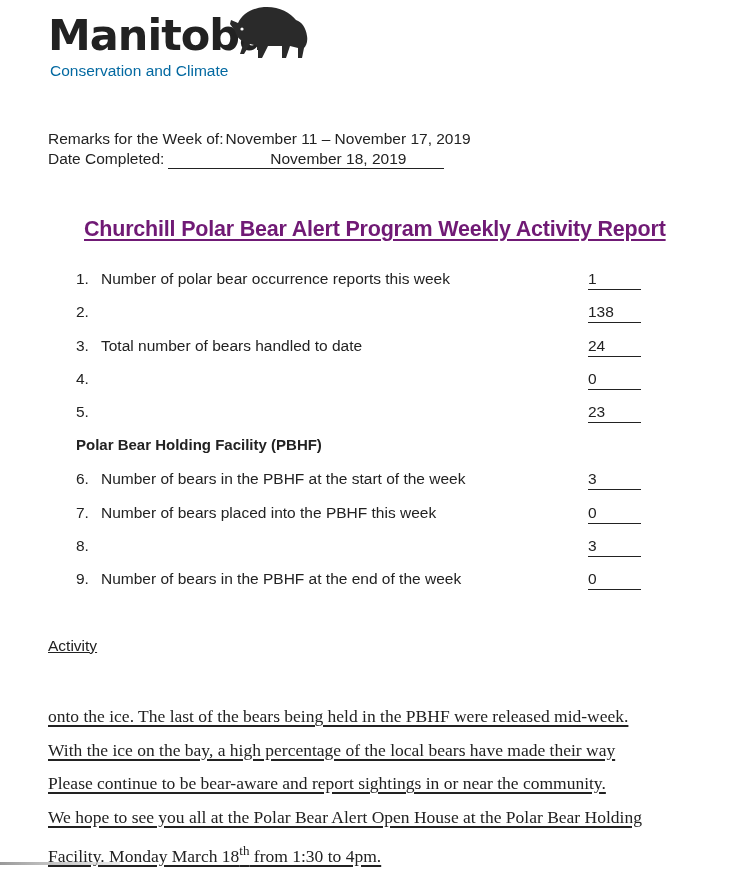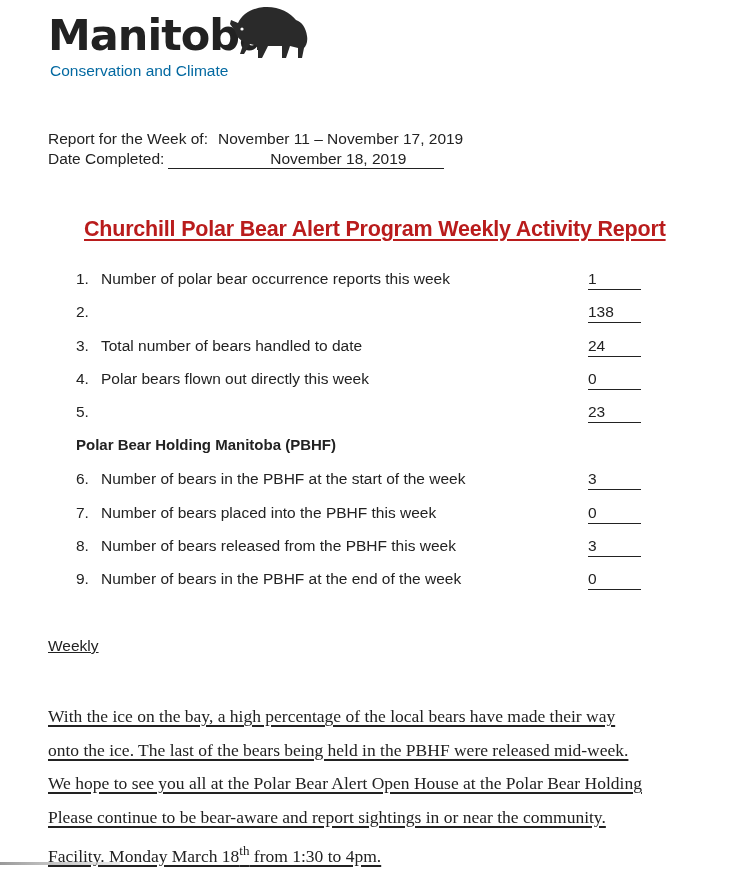--- a/index.html
+++ b/index.html
@@ -5,23 +5,23 @@
     html, body { margin: 0; padding: 0; background: #ffffff; }
     body { width: 754px; height: 869px; position: relative; overflow: hidden; color: #1a1a1a; font-family: "Liberation Sans", "DejaVu Sans", sans-serif; }
     .abs { position: absolute; }
     .logo-word { left: 48px; top: 14px; font-family: "DejaVu Sans", sans-serif; font-weight: bold; font-size: 43px; letter-spacing: -1px; color: #222; line-height: 1; }
     .logo-sub { left: 50px; top: 62px; font-size: 15.5px; color: #0369a1; }
     .bison { left: 228px; top: 4px; width: 82px; height: 56px; }
     .meta { left: 48px; font-size: 15.5px; color: #222; }
     .meta .lbl { display: inline-block; }
     .meta-week { top: 130px; }
     .meta-date { top: 150px; }
-    .meta-week .val { margin-left: 10px; }
+    .meta-week .val { margin-left: 2px; }
     .date-line { display: inline-block; width: 276px; border-bottom: 1.5px solid #222; text-align: center; padding-left: 64px; box-sizing: border-box; height: 19px; margin-left: 4px; }
-    .title { left: 84px; top: 217px; font-size: 21.5px; font-weight: bold; text-decoration: underline; text-decoration-thickness: 2px; text-underline-offset: 3px; color: #b91c1c; letter-spacing: -0.2px; }
+    .title { left: 84px; top: 217px; font-size: 21.5px; font-weight: bold; text-decoration: underline; text-decoration-thickness: 2px; text-underline-offset: 3px; color: #701a75; letter-spacing: -0.2px; }
     .row { left: 76px; font-size: 15.5px; color: #222; width: 570px; height: 20px; }
     .row .num { position: absolute; left: 0; }
     .row .text { position: absolute; left: 25px; text-align: right; }
     .row .val { position: absolute; left: 512px; width: 53px; border-bottom: 1.5px solid #222; height: 19px; }
     .section { left: 76px; top: 436px; font-size: 15px; font-weight: bold; color: #222; }
     .remarks-h { left: 48px; top: 637px; font-size: 15.5px; text-decoration: underline; color: #222; }
     .remarks-p { left: 48px; top: 700px; width: 660px; font-family: "Liberation Serif", "DejaVu Serif", serif; font-size: 17.5px; line-height: 33.5px; color: #222; }
     .remarks-p .line { display: block; white-space: nowrap; }
     .remarks-p .u { text-decoration: underline; text-decoration-thickness: 1.5px; text-underline-offset: 3px; }
     .footer-smudge { left: 0; top: 862px; width: 120px; height: 3px; background: linear-gradient(90deg, #555 0%, #999 40%, #ddd 100%); opacity: 0.6; }
@@ -32,21 +32,21 @@
 <div>
 
   <div class="abs logo-word">Manitoba</div>
   <svg class="abs bison" viewBox="0 0 82 56">
     <path fill="#2a2a2a" d="M3 16 L10 19 C14 10 24 4 36 3 C50 2 62 8 68 16 C74 18 78 24 79 32 C80 38 78 42 76 44 L74 54 L70 54 L70 44 L62 42 L58 54 L54 54 L54 42 L40 42 L34 54 L30 54 L30 42 L22 40 L16 50 L12 50 L16 38 C12 36 8 32 7 27 L2 20 Z"></path>
     <circle cx="14" cy="25" r="1.6" fill="#fff"></circle>
   </svg>
   <div class="abs logo-sub">Conservation and Climate</div>
 
   <div class="abs meta meta-week">
-    <span class="lbl">Report for the Week of:</span><span class="val">November 11 – November 17, 2019</span>
+    <span class="lbl">Remarks for the Week of:</span><span class="val">November 11 – November 17, 2019</span>
   </div>
   <div class="abs meta meta-date">
     <span class="lbl">Date Completed:</span><span class="date-line">November 18, 2019</span>
   </div>
 
   <div class="abs title">Churchill Polar Bear Alert Program Weekly Activity Report</div>
 
   <div class="abs row" style="top:270px">
     <span class="num">1.</span>
     <span class="text">Number of polar bear occurrence reports this week</span>
@@ -56,55 +56,53 @@
     <span class="num">2.</span>
     <span class="val">138</span>
   </div>
   <div class="abs row" style="top:337px">
     <span class="num">3.</span>
     <span class="text">Total number of bears handled to date</span>
     <span class="val">24</span>
   </div>
   <div class="abs row" style="top:370px">
     <span class="num">4.</span>
-    <span class="text">Polar bears flown out directly this week</span>
     <span class="val">0</span>
   </div>
   <div class="abs row" style="top:403px">
     <span class="num">5.</span>
     <span class="val">23</span>
   </div>
 
-  <div class="abs section">Polar Bear Holding Manitoba (PBHF)</div>
+  <div class="abs section">Polar Bear Holding Facility (PBHF)</div>
 
   <div class="abs row" style="top:470px">
     <span class="num">6.</span>
     <span class="text">Number of bears in the PBHF at the start of the week</span>
     <span class="val">3</span>
   </div>
   <div class="abs row" style="top:504px">
     <span class="num">7.</span>
     <span class="text">Number of bears placed into the PBHF this week</span>
     <span class="val">0</span>
   </div>
   <div class="abs row" style="top:537px">
     <span class="num">8.</span>
-    <span class="text">Number of bears released from the PBHF this week</span>
     <span class="val">3</span>
   </div>
   <div class="abs row" style="top:570px">
     <span class="num">9.</span>
     <span class="text">Number of bears in the PBHF at the end of the week</span>
     <span class="val">0</span>
   </div>
 
-  <div class="abs remarks-h">Weekly</div>
+  <div class="abs remarks-h">Activity</div>
 
   <div class="abs remarks-p">
+    <span class="line"><span class="u">onto the ice. The last of the bears being held in the PBHF were released mid-week.</span></span>
     <span class="line"><span class="u">With the ice on the bay, a high percentage of the local bears have made their way</span></span>
-    <span class="line"><span class="u">onto the ice. The last of the bears being held in the PBHF were released mid-week.</span></span>
+    <span class="line"><span class="u">Please continue to be bear-aware and report sightings in or near the community.</span></span>
     <span class="line"><span class="u">We hope to see you all at the Polar Bear Alert Open House at the Polar Bear Holding</span></span>
-    <span class="line"><span class="u">Please continue to be bear-aware and report sightings in or near the community.</span></span>
     <span class="line"><span class="u"><span>Facility. Monday March 18</span><sup style="font-size:13px">th</sup><span> from 1:30 to 4pm.</span></span></span>
   </div>
 
   <div class="abs footer-smudge"></div>
 </div>
 
 </body></html>

